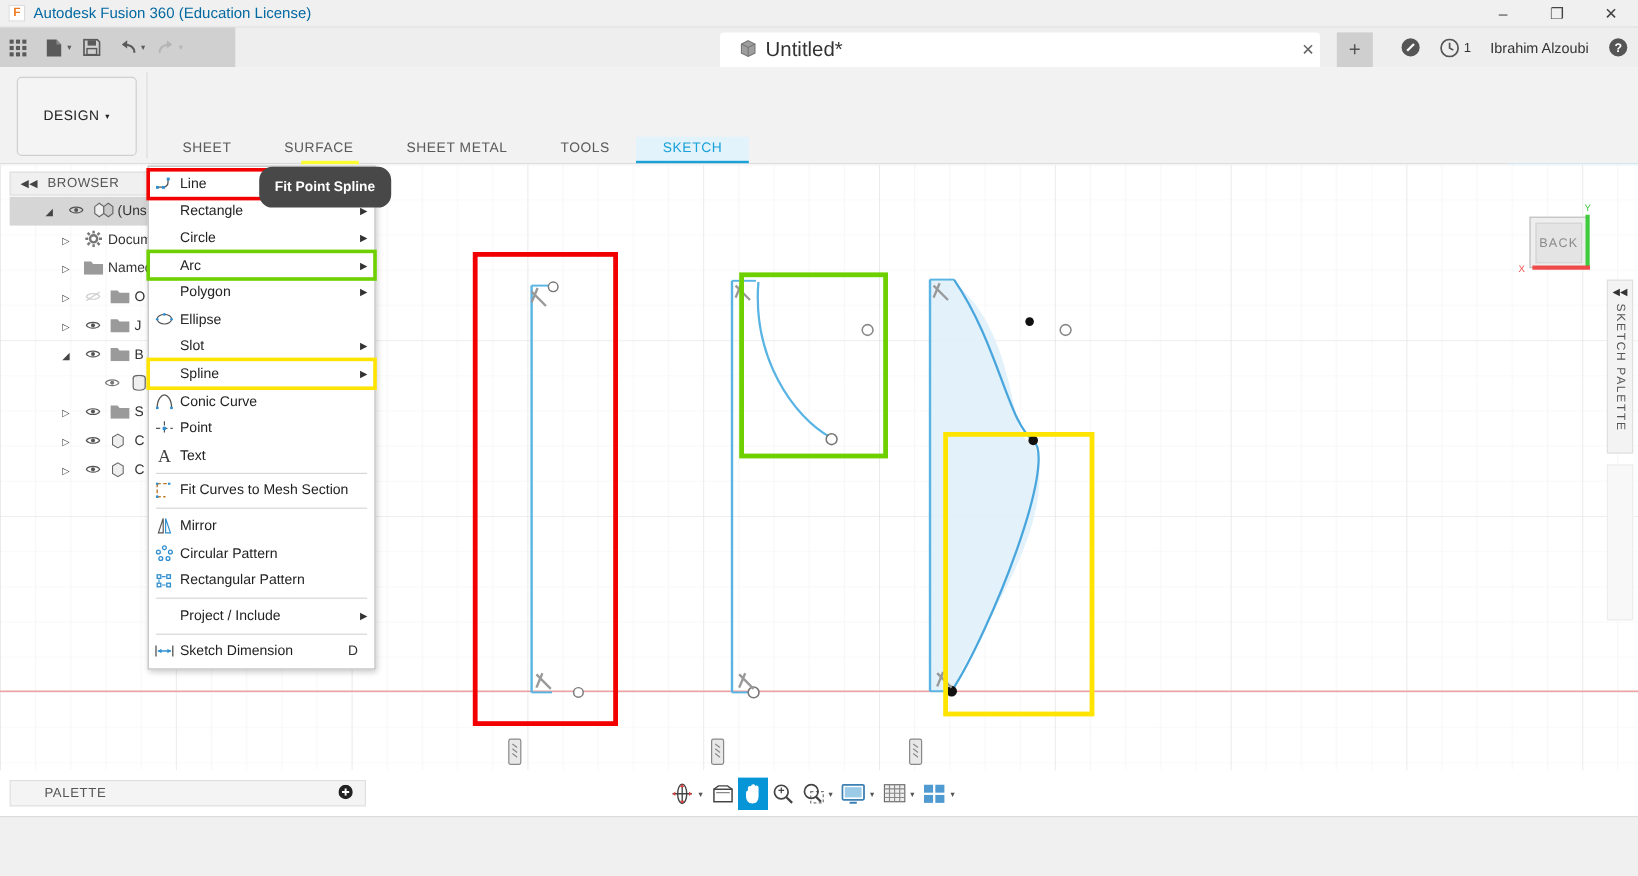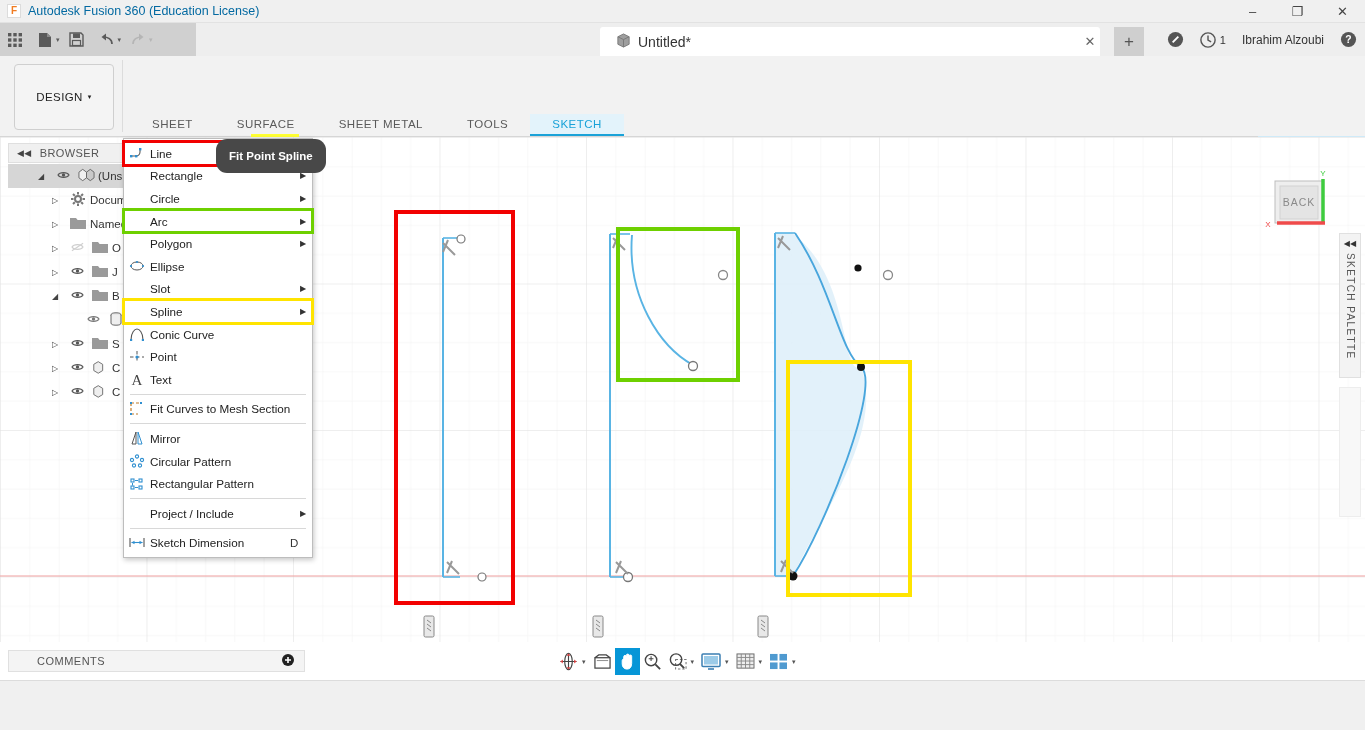--- a/index.html
+++ b/index.html
@@ -42,21 +42,21 @@
   .qa-icon { width:30px; height:33px; display:flex; align-items:center; justify-content:center; color:#5a5a5a; }
   .qa-caret { font-size:7px; color:#5a5a5a; margin-left:-4px; margin-right:2px; }
   #qaright { position:absolute; left:196px; top:0; right:0; height:33px; background:#eeeeee; }
 
   #doctab {
     position:absolute; left:600px; top:27px; width:500px; height:29px;
     background:#ffffff; border-top-left-radius:3px; border-top-right-radius:3px;
     display:flex; align-items:center;
   }
   #doctab .cube-ico { margin-left:16px; margin-right:7px; }
-  #doctab .dtitle { font-size:14px; color:#333; }
+  #doctab .dtitle { font-size:17px; color:#333; }
   #doctab .dclose { position:absolute; right:0px; top:7px; width:20px; text-align:center; font-size:13px; color:#666; }
 
   #tabplus {
     position:absolute; left:1114px; top:27px; width:30px; height:29px;
     background:#cfcfcf; display:flex; align-items:center; justify-content:center;
     font-size:17px; color:#555;
   }
   #qa-user { position:absolute; right:0; top:23px; height:33px; display:flex; align-items:center; }
   #qa-user > div { display:flex; align-items:center; padding:0 8px; height:33px; color:#4a4a4a; }
   #qa-user .uname { font-size:12px; color:#333; }
@@ -924,21 +924,21 @@
         </svg>
     </span>
     <span class="mlbl">Sketch Dimension</span>
     <span class="mkey">D</span>
   </div>
 </div>
 
 <div id="tooltip">Fit Point Spline</div>
 
 <div id="commentbar">
-  <span style="margin-left:28px;">COMMENTS</span>
+  <span style="margin-left:28px;">PALETTE</span>
   <span style="margin-left:auto; margin-right:10px;">
     <svg width="12" height="12" viewBox="0 0 12 12">
         <circle cx="6" cy="6" r="6" fill="#222"></circle>
         <path d="M6 3v6M3 6h6" stroke="#fff" stroke-width="1.6"></path>
       </svg>
   </span>
 </div>
 
 <div id="navbar">
   <div class="nbi">

